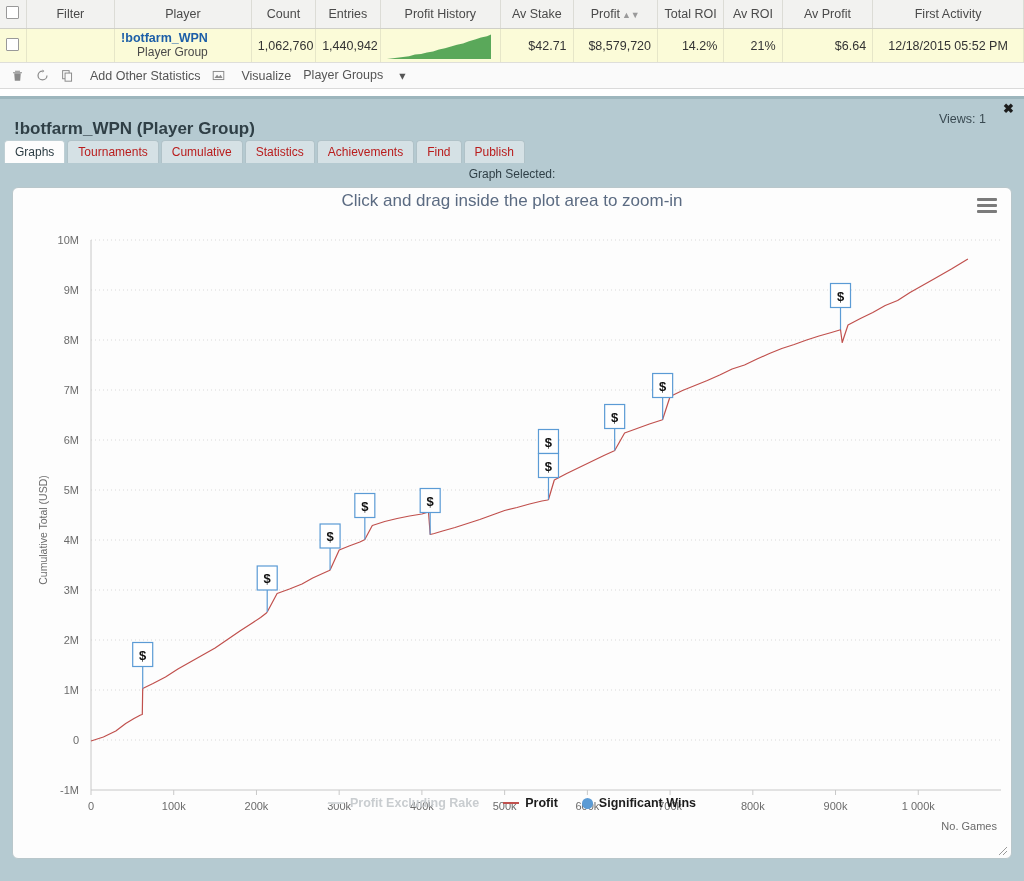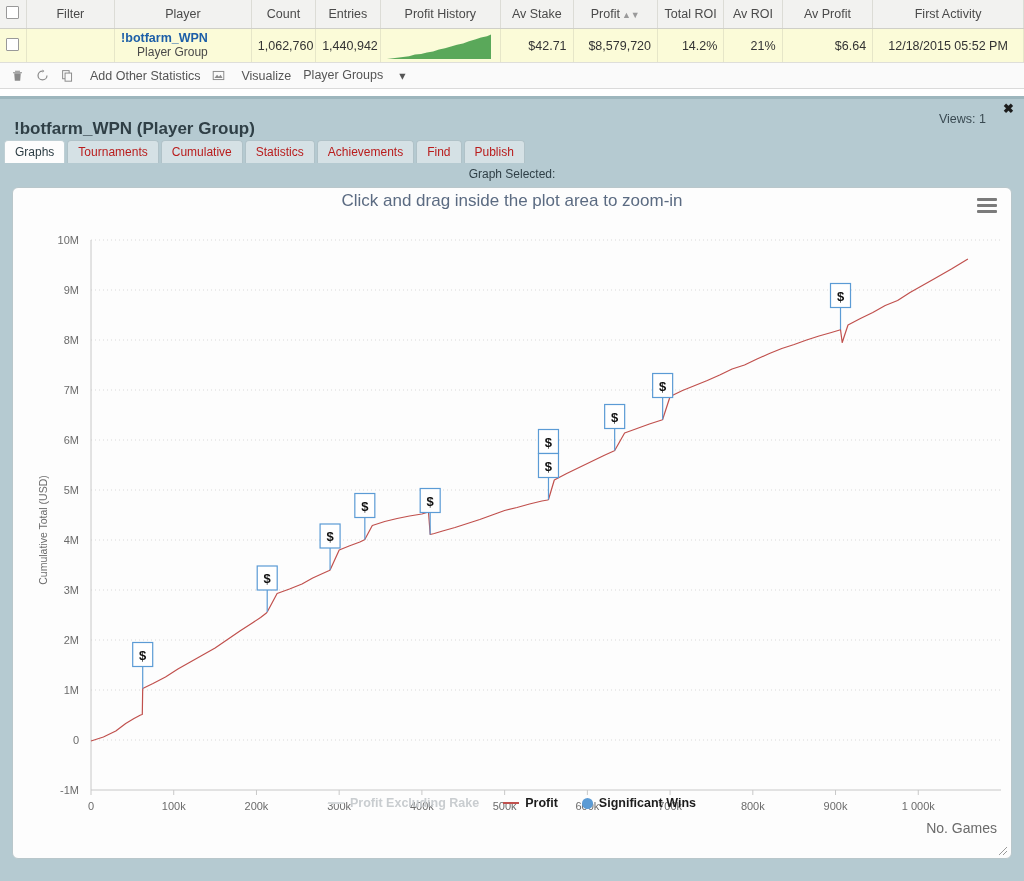--- a/index.html
+++ b/index.html
@@ -152,21 +152,21 @@
     display: flex; justify-content: center; align-items: center; gap: 24px;
     font-size: 12.5px; font-weight: bold;
   }
   .lg { display: flex; align-items: center; gap: 6px; }
   .lg-line { width: 16px; height: 2px; display: inline-block; }
   .lg-dot { width: 11px; height: 11px; border-radius: 50%; display: inline-block; }
   .lg-dim { color: #c9cdd0; }
   .lg-on { color: #1c1c1c; }
   #xaxis-title {
     position: absolute; right: 14px; top: 632px;
-    font-size: 14px; color: #6b6b6b;
+    font-size: 11px; color: #6b6b6b;
   }
   #resize-handle {
     position: absolute; right: 3px; bottom: 2px;
     width: 10px; height: 10px; cursor: nwse-resize;
   }
 </style>
 </head>
 <body>
 
 <table id="results-table">

